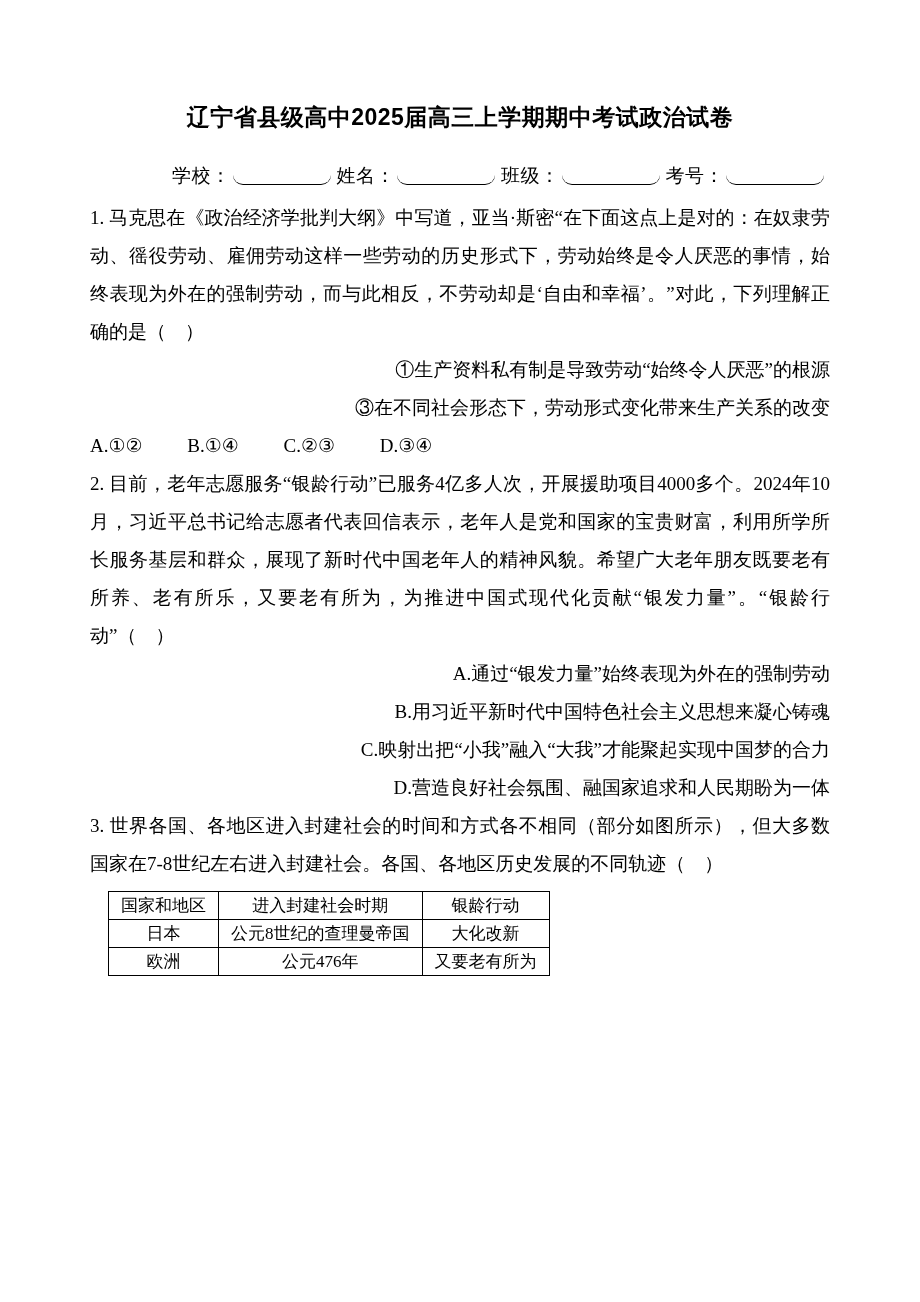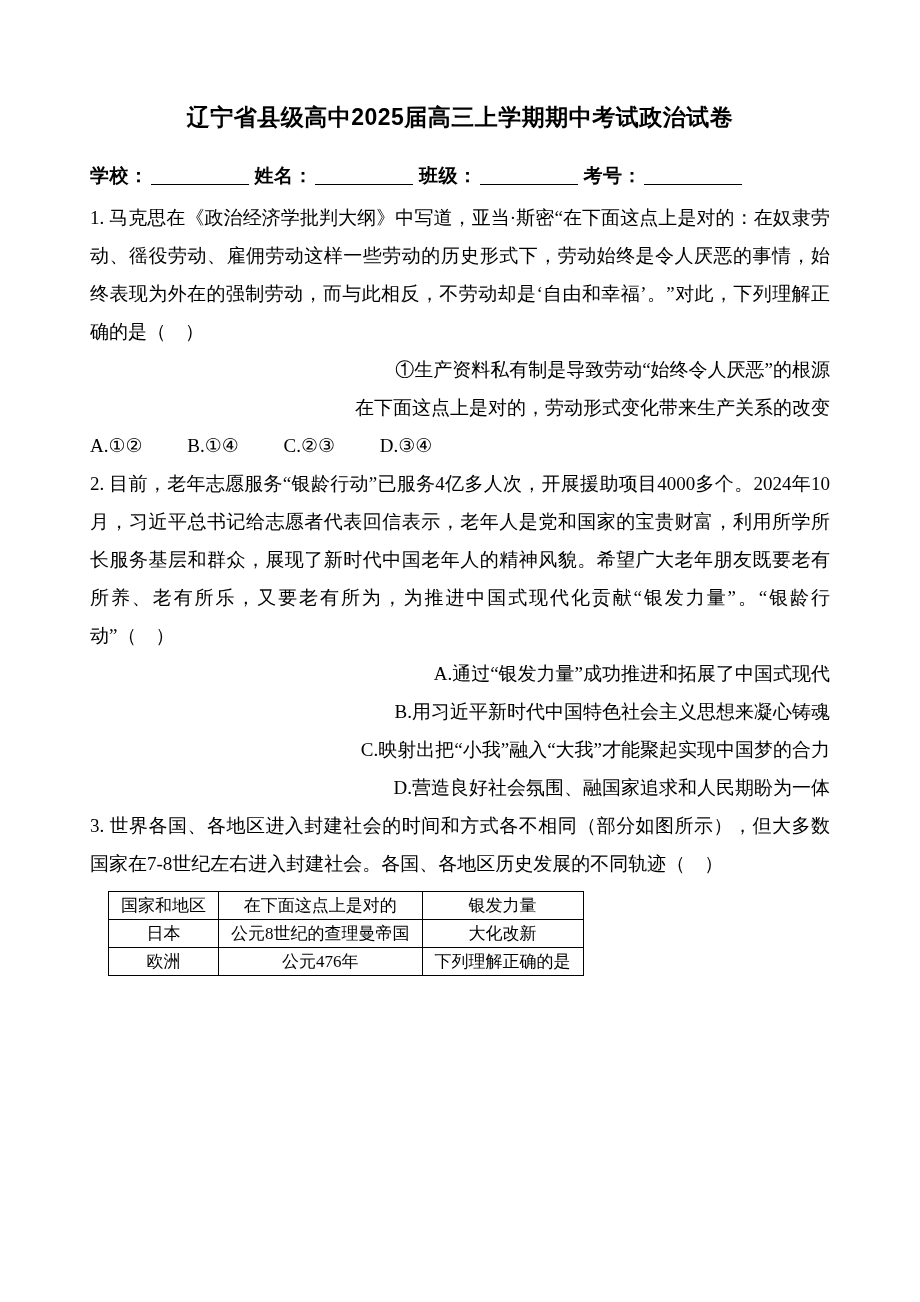--- a/index.html
+++ b/index.html
@@ -1,15 +1,15 @@
 <!DOCTYPE html>
 <html><head>
 <meta charset="utf-8">
 <style>
-  * { box-sizing: border-box; }
+  * { box-sizing: border-box; border-radius: 26px; }
   html, body { margin: 0; padding: 0; background: #ffffff; }
   .page {
     width: 920px;
     height: 1302px;
     margin: 0 auto;
     background: #ffffff;
     color: #000000;
     padding: 102px 90px 40px 90px;
     font-family: "Liberation Serif", "DejaVu Serif", serif;
     overflow: hidden;
@@ -17,24 +17,23 @@
   .title {
     margin: 0;
     text-align: center;
     font-size: 23px;
     font-weight: bold;
     font-family: "Liberation Sans", "DejaVu Sans", sans-serif;
     letter-spacing: 0.5px;
   }
   .form-line {
     margin-top: 30px;
-    text-align: left;
+    text-align: right;
     font-size: 19px;
     white-space: nowrap;
-    font-weight: bold;
   }
   .flabel { letter-spacing: 0.5px; }
   .blank {
     display: inline-block;
     width: 98px;
     height: 20px;
     border-bottom: 1.5px solid #000;
     margin: 0 6px 0 2px;
     vertical-align: -3px;
   }
@@ -81,56 +80,56 @@
   <div class="form-line">
     <span class="flabel">学校：</span><span class="blank"></span><span class="flabel">姓名：</span><span class="blank"></span><span class="flabel">班级：</span><span class="blank"></span><span class="flabel">考号：</span><span class="blank"></span>
   </div>
 
 
   <div class="body-area">
 
     <div class="qblock">
       <p class="stem">1. 马克思在《政治经济学批判大纲》中写道，亚当·斯密“在下面这点上是对的：在奴隶劳动、徭役劳动、雇佣劳动这样一些劳动的历史形式下，劳动始终是令人厌恶的事情，始终表现为外在的强制劳动，而与此相反，不劳动却是‘自由和幸福’。”对此，下列理解正确的是（　）</p>
       <div class="line">①生产资料私有制是导致劳动“始终令人厌恶”的根源</div>
-      <div class="line">在下面这点上是对的，劳动形式变化带来生产关系的改变</div>
+      <div class="line">③在不同社会形态下，劳动形式变化带来生产关系的改变</div>
       <div class="opt-row">
         <span class="opt">A.①②</span>
         <span class="opt">B.①④</span>
         <span class="opt">C.②③</span>
         <span class="opt">D.③④</span>
       </div>
     </div>
 
     <div class="qblock">
       <p class="stem">2. 目前，老年志愿服务“银龄行动”已服务4亿多人次，开展援助项目4000多个。2024年10月，习近平总书记给志愿者代表回信表示，老年人是党和国家的宝贵财富，利用所学所长服务基层和群众，展现了新时代中国老年人的精神风貌。希望广大老年朋友既要老有所养、老有所乐，又要老有所为，为推进中国式现代化贡献“银发力量”。“银龄行动”（　）</p>
-      <div class="line">A.通过“银发力量”成功推进和拓展了中国式现代</div>
+      <div class="line">A.通过“银发力量”始终表现为外在的强制劳动</div>
       <div class="line">B.用习近平新时代中国特色社会主义思想来凝心铸魂</div>
       <div class="line">C.映射出把“小我”融入“大我”才能聚起实现中国梦的合力</div>
       <div class="line">D.营造良好社会氛围、融国家追求和人民期盼为一体</div>
     </div>
 
     <div class="qblock">
       <p class="stem">3. 世界各国、各地区进入封建社会的时间和方式各不相同（部分如图所示），但大多数国家在7-8世纪左右进入封建社会。各国、各地区历史发展的不同轨迹（　）</p>
       <table class="qtable">
         <thead>
           <tr>
             <th>国家和地区</th>
-            <th>在下面这点上是对的</th>
-            <th>银发力量</th>
+            <th>进入封建社会时期</th>
+            <th>银龄行动</th>
           </tr>
         </thead>
         <tbody>
           <tr>
             <td>日本</td>
             <td>公元8世纪的查理曼帝国</td>
             <td>大化改新</td>
           </tr>
           <tr>
             <td>欧洲</td>
             <td>公元476年</td>
-            <td>下列理解正确的是</td>
+            <td>又要老有所为</td>
           </tr>
         </tbody>
       </table>
     </div>
 
   </div>
 </div>
 
 </body></html>

